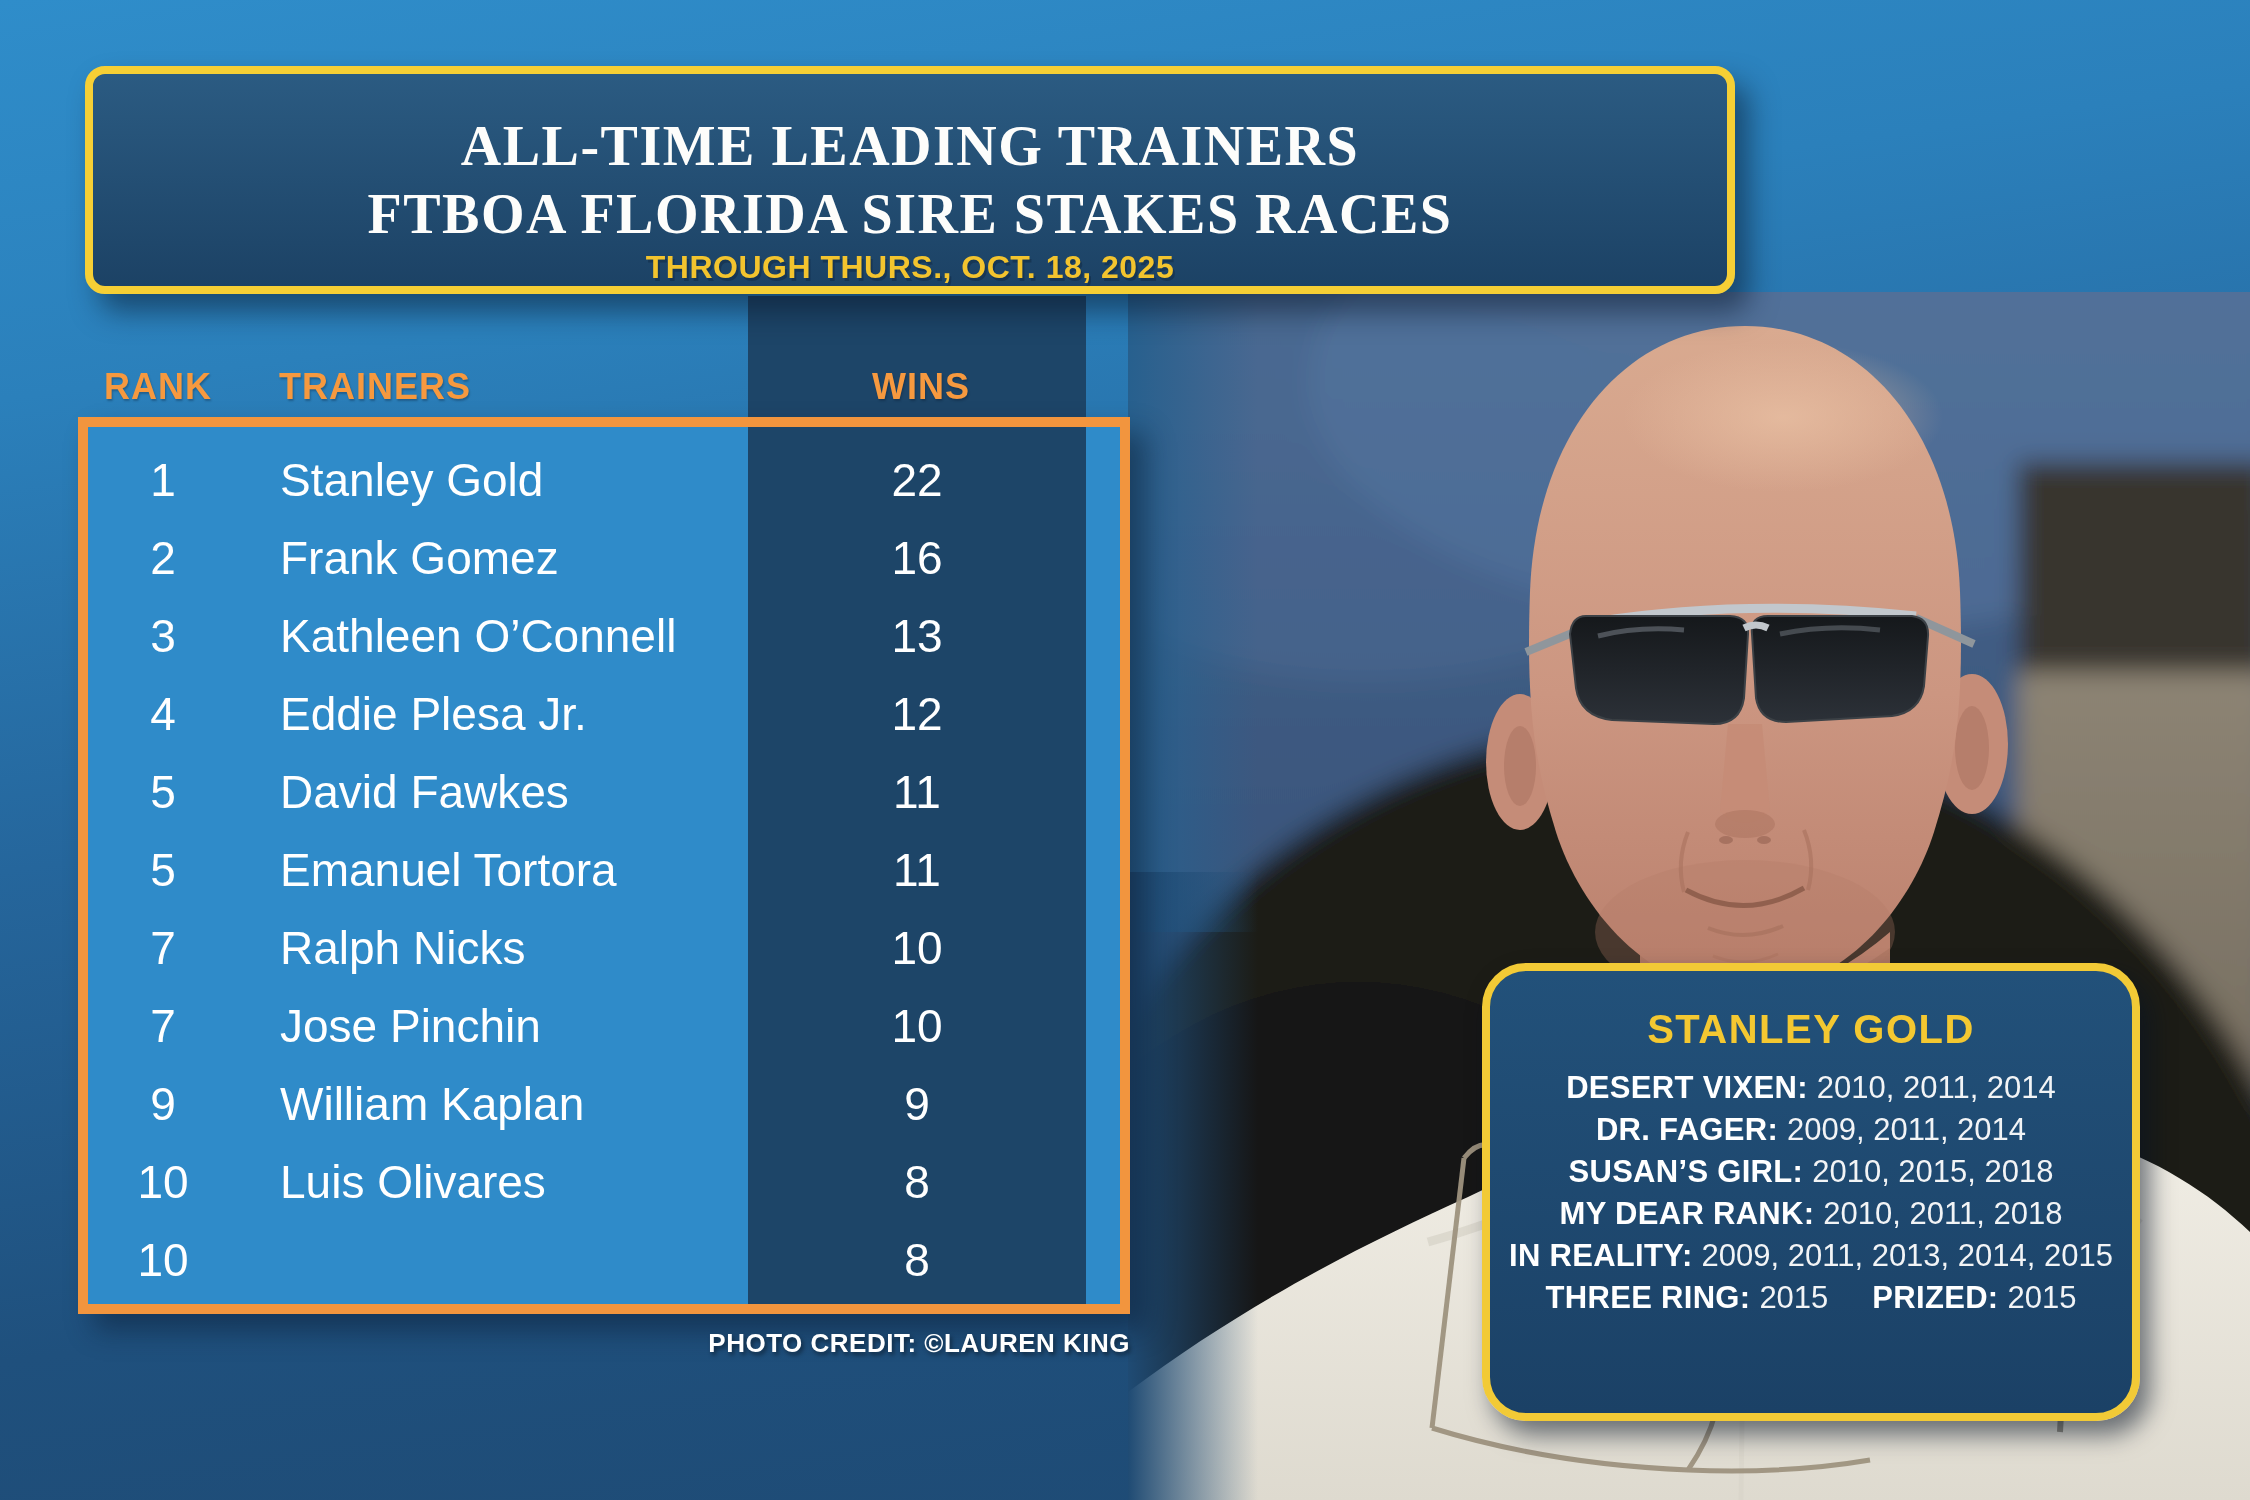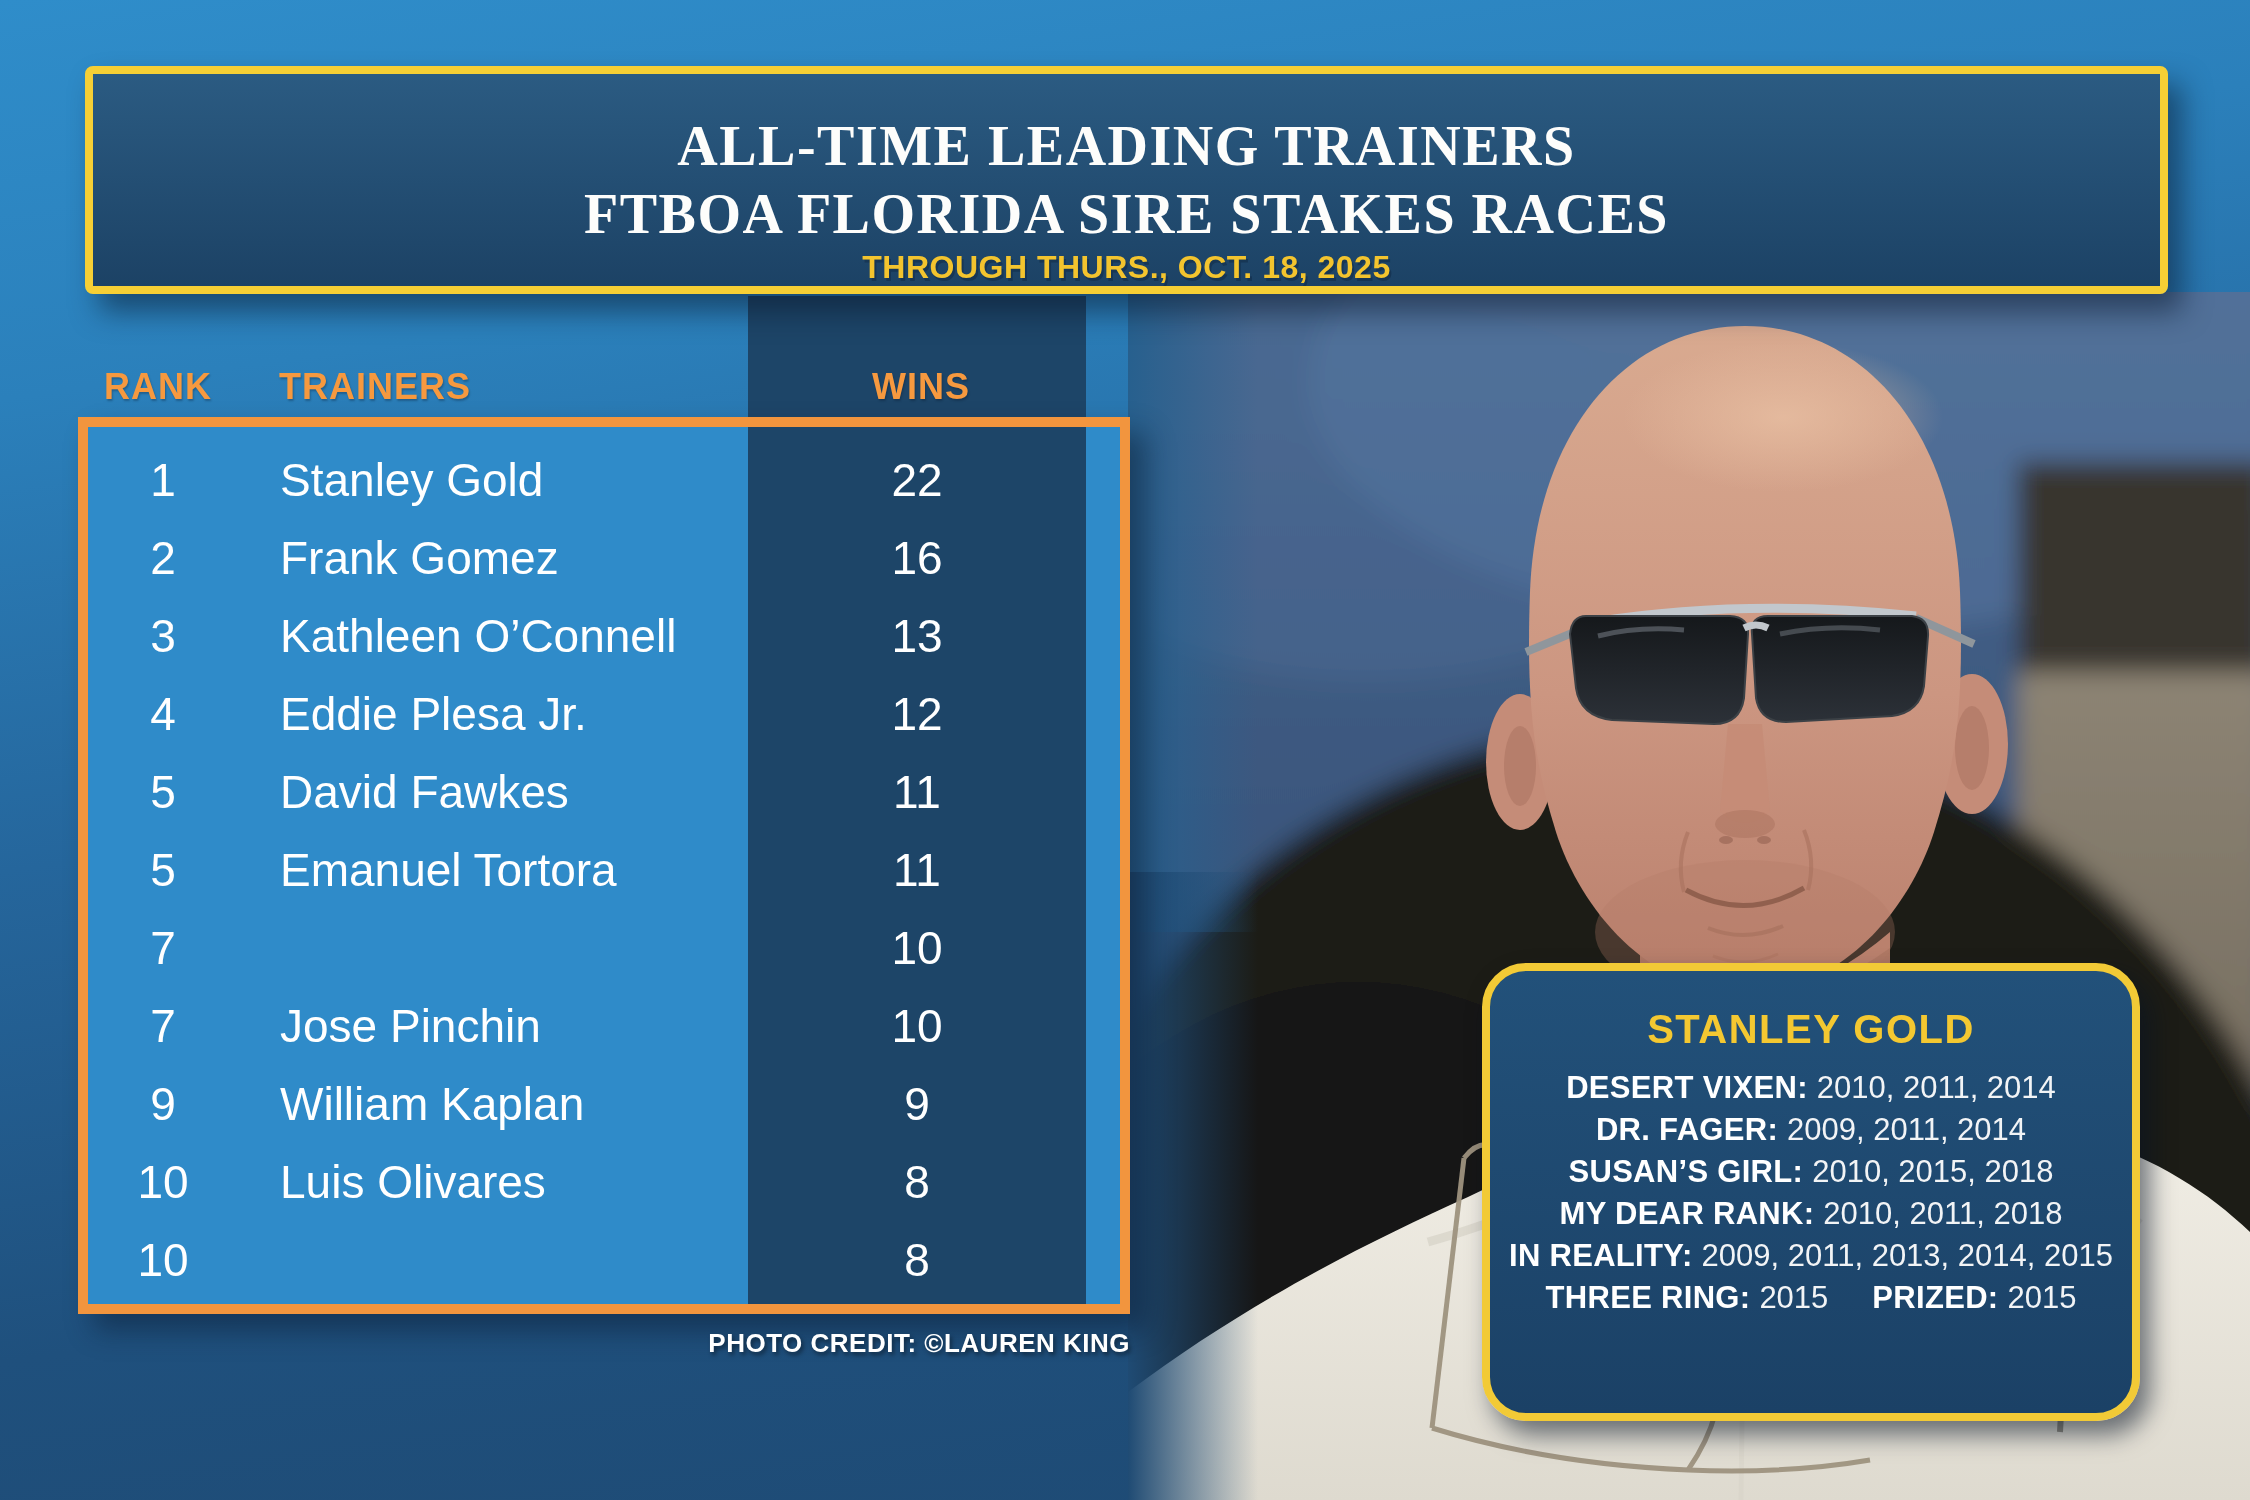--- a/index.html
+++ b/index.html
@@ -8,22 +8,22 @@
     background:linear-gradient(172deg,#2f8dca 0%,#2b80bb 22%,#25669c 48%,#1f507d 75%,#1e4972 100%);
     font-family:"Liberation Sans",sans-serif;
   }
   
   .photo{position:absolute;left:1128px;top:292px;right:0;bottom:0;z-index:1;}
   .photo svg{display:block;width:100%;height:100%;}
   
   .wins-strip{position:absolute;left:748px;top:296px;width:338px;height:1014px;background:#1d4568;z-index:1;}
   
   .header-box{
-    position:absolute;left:85px;top:66px;width:2083px;height:228px;box-sizing:border-box;
-    border:8px solid #f6cf35;border-radius:8px;
+    position:absolute;left:85px;top:66px;width:1650px;height:228px;box-sizing:border-box;
+    border:8px solid #f6cf35;border-radius:20px;
     background:linear-gradient(180deg,#2b5b82,#1c4265);
     box-shadow:14px 18px 28px rgba(8,22,42,.5);
     z-index:5;text-align:center;
   }
   .title-block{padding-top:38px;}
   .title-line{
     font-family:"Liberation Serif",serif;font-weight:bold;color:#fdfdfb;
     font-size:56px;line-height:68px;letter-spacing:1.5px;white-space:nowrap;
   }
   .date-line{
@@ -245,20 +245,21 @@
         </div>
 
         <div class="row">
           <span class="rank">5</span>
           <span class="trainer">Emanuel Tortora</span>
           <span class="wins">11</span>
         </div>
 
         <div class="row">
           <span class="rank">7</span>
+          <span class="trainer">Ralph Nicks</span>
           <span class="wins">10</span>
         </div>
 
         <div class="row">
           <span class="rank">7</span>
           <span class="trainer">Jose Pinchin</span>
           <span class="wins">10</span>
         </div>
 
         <div class="row">

